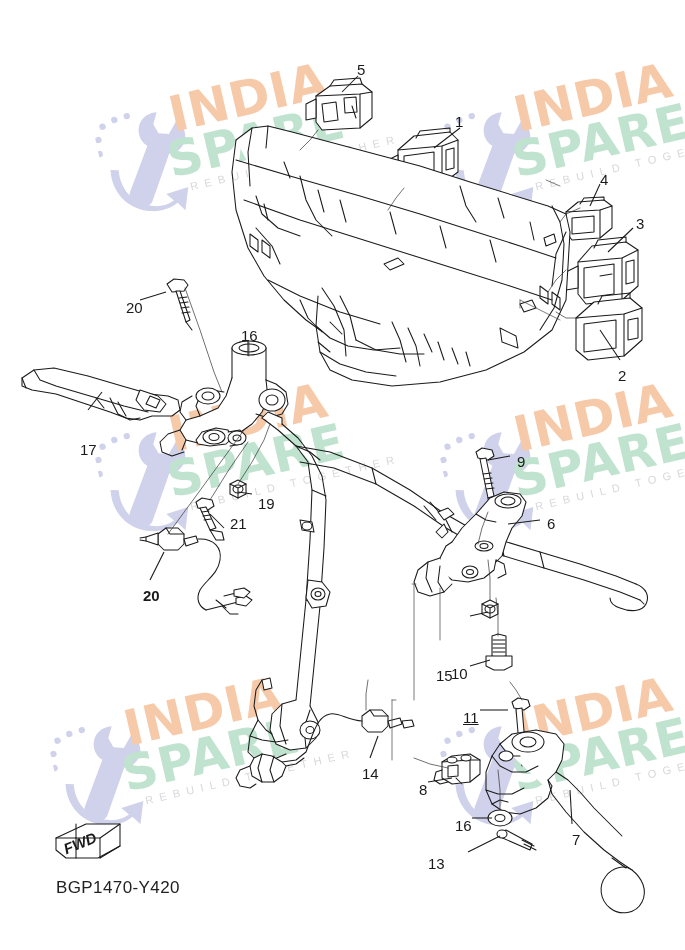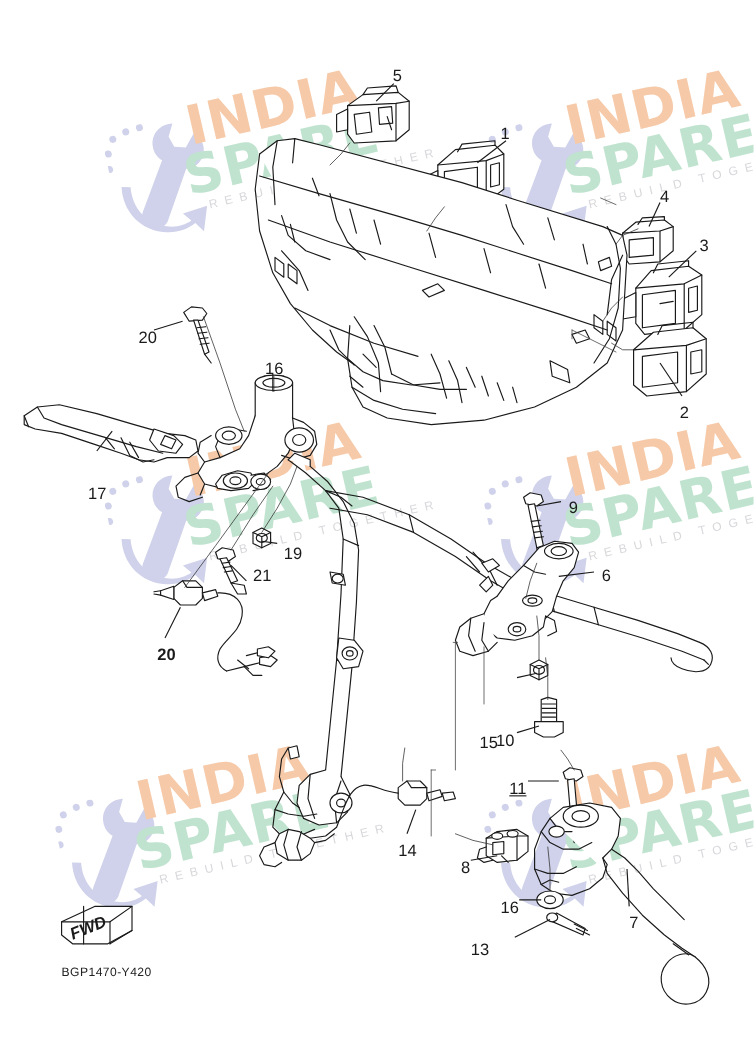--- a/index.html
+++ b/index.html
@@ -54,21 +54,21 @@
     position:absolute;
     font-family:"Liberation Sans","DejaVu Sans",sans-serif;
     font-size:15px;
     color:#1a1a1a;
     line-height:1;
     white-space:nowrap;
   }
   .code{
     position:absolute;
     font-family:"Liberation Sans","DejaVu Sans",sans-serif;
-    font-size:11px;
+    font-size:17px;
     color:#222;
     letter-spacing:.4px;
     white-space:nowrap;
   }
 </style>
 </head>
 <body>
 
 <div id="stage">
 

